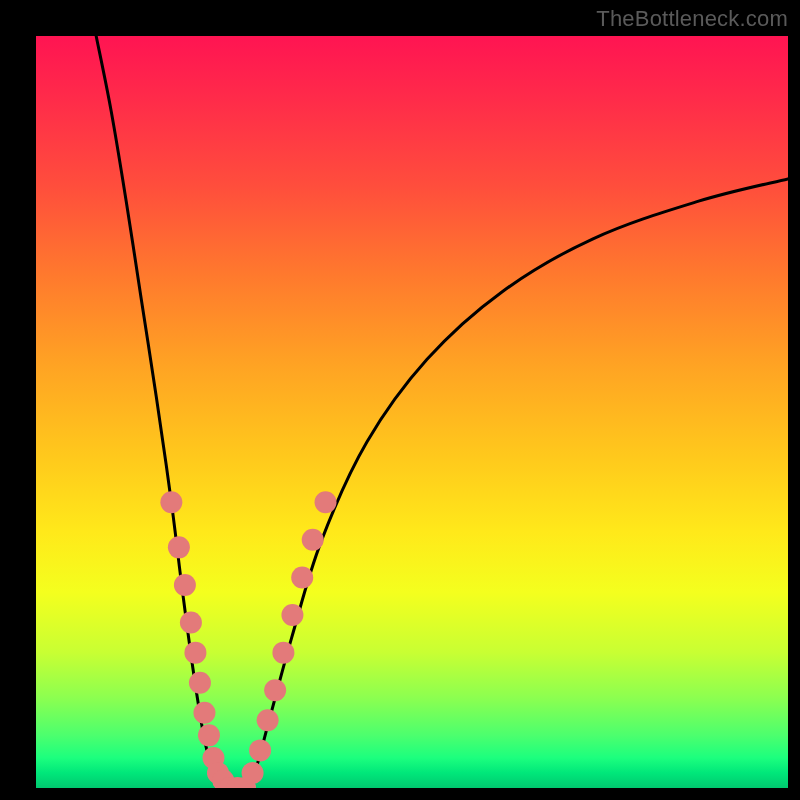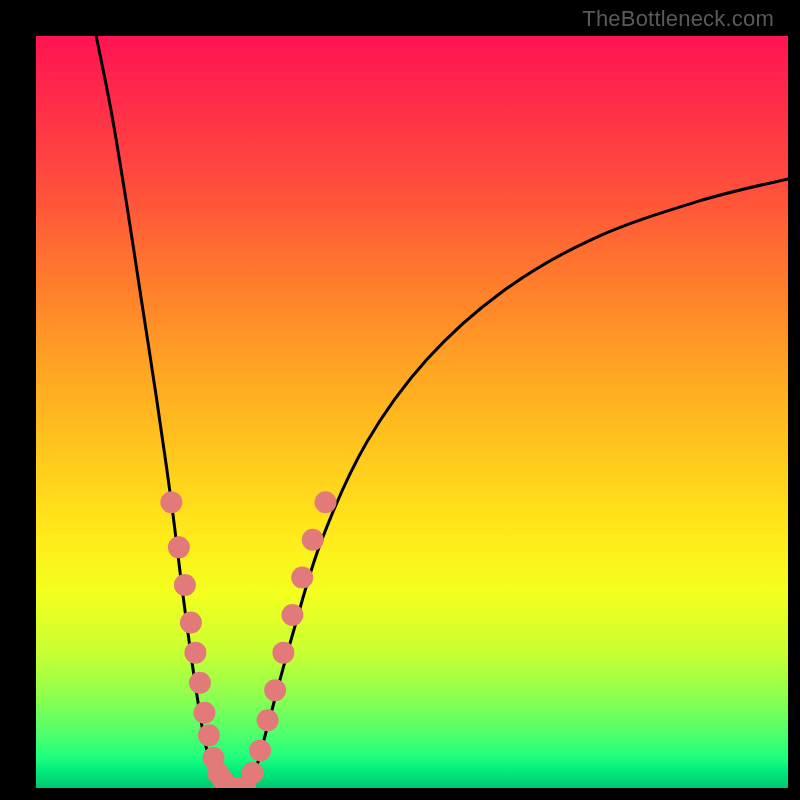--- a/index.html
+++ b/index.html
@@ -39,21 +39,21 @@
       #8cff50 88%,
       #4cff6e 93%,
       #1cff7e 96%,
       #00e77a 98%,
       #00c86f 100%
     );
   }
   .watermark {
     position: absolute;
     top: 6px;
-    right: 26px;
+    right: 12px;
     color: #5a5a5a;
     font-size: 22px;
     letter-spacing: 0.2px;
     user-select: none;
   }
   svg.curves {
     position: absolute;
     left: 0;
     top: 0;
     width: 752px;

